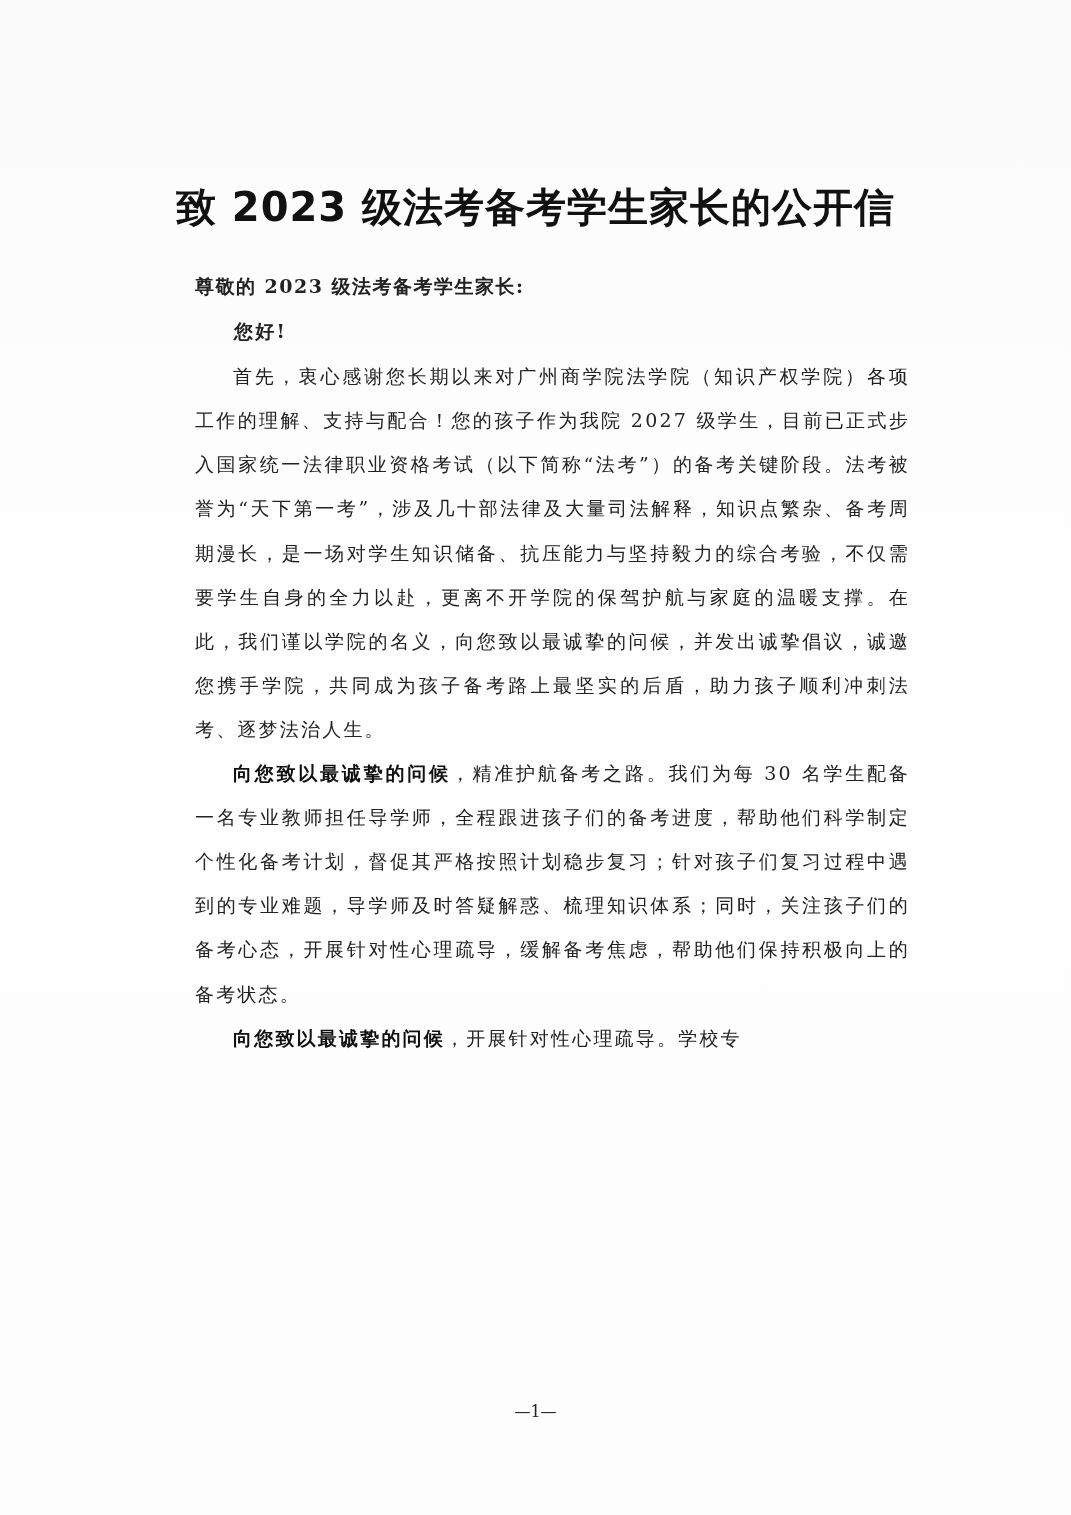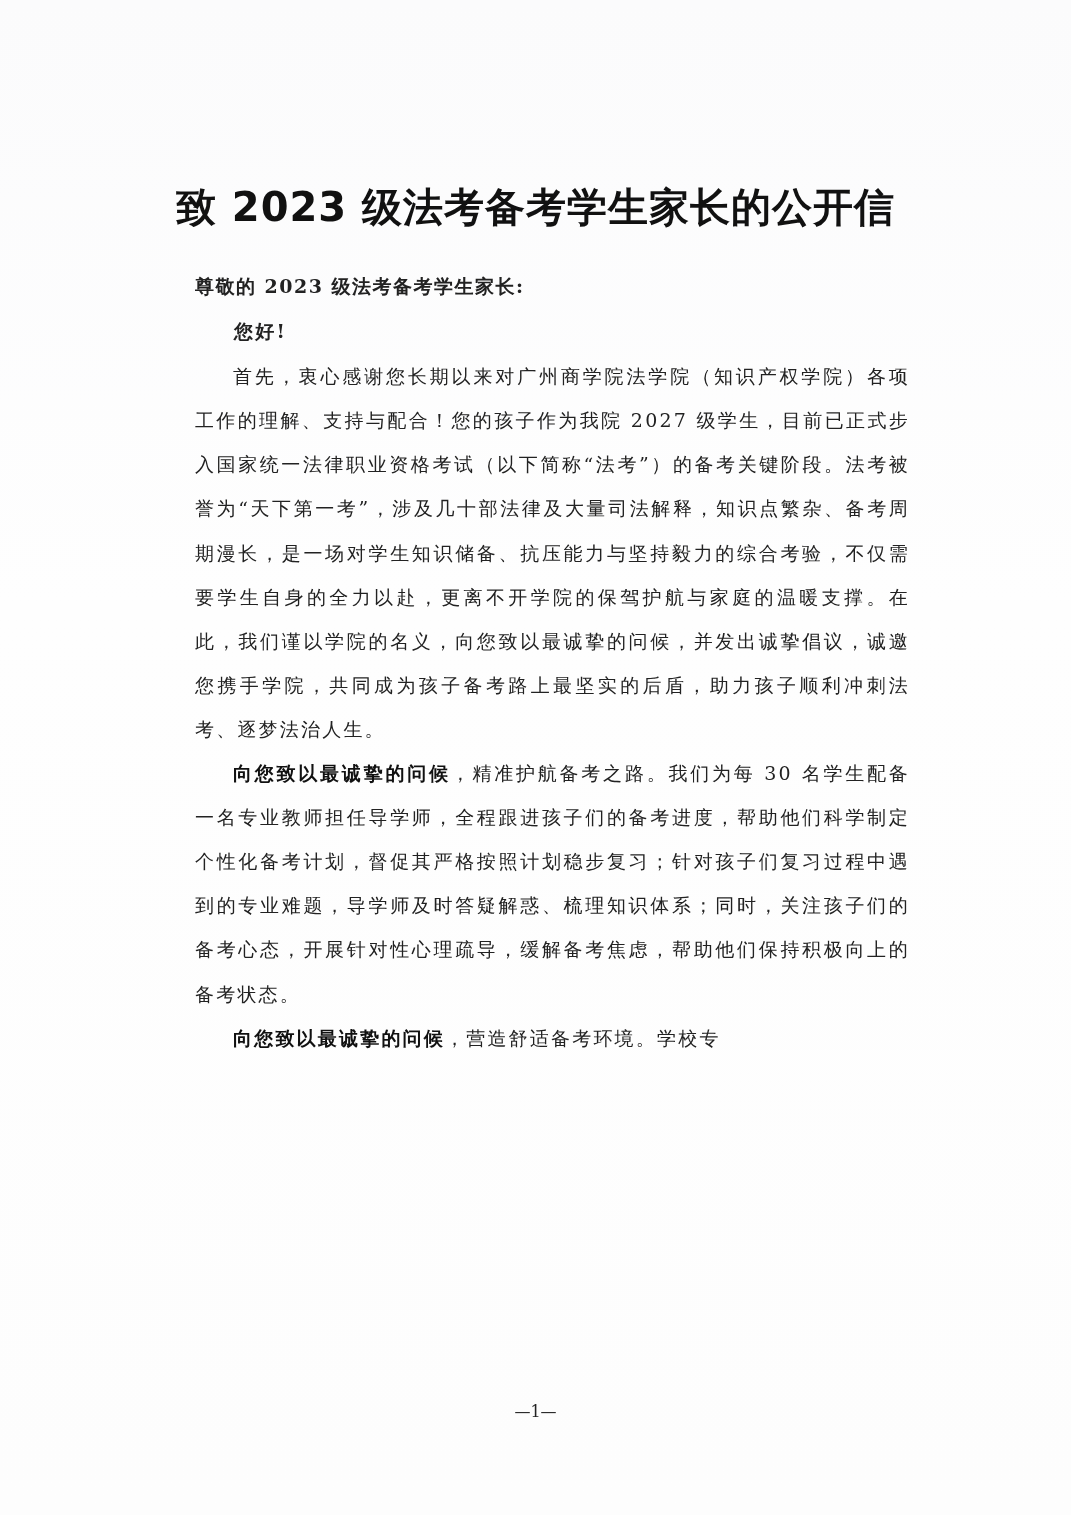--- a/index.html
+++ b/index.html
@@ -90,18 +90,18 @@
     <p class="para">
       <span>首先，衷心感谢您长期以来对广州商学院法学院（知识产权学院）各项工作的理解、支持与配合！您的孩子作为我院 2027 级学生，目前已正式步入国家统一法律职业资格考试（以下简称“法考”）的备考关键阶段。法考被誉为“天下第一考”，涉及几十部法律及大量司法解释，知识点繁杂、备考周期漫长，是一场对学生知识储备、抗压能力与坚持毅力的综合考验，不仅需要学生自身的全力以赴，更离不开学院的保驾护航与家庭的温暖支撑。在此，我们谨以学院的名义，向您致以最诚挚的问候，并发出诚挚倡议，诚邀您携手学院，共同成为孩子备考路上最坚实的后盾，助力孩子顺利冲刺法考、逐梦法治人生。</span>
     </p>
 
 
     <p class="para">
       <span class="lead">向您致以最诚挚的问候</span><span>，精准护航备考之路。我们为每 30 名学生配备一名专业教师担任导学师，全程跟进孩子们的备考进度，帮助他们科学制定个性化备考计划，督促其严格按照计划稳步复习；针对孩子们复习过程中遇到的专业难题，导学师及时答疑解惑、梳理知识体系；同时，关注孩子们的备考心态，开展针对性心理疏导，缓解备考焦虑，帮助他们保持积极向上的备考状态。</span>
     </p>
 
     <p class="para">
-      <span class="lead">向您致以最诚挚的问候</span><span>，营造舒适备考环境。学校专</span>
+      <span class="lead">向您致以最诚挚的问候</span><span>，开展针对性心理疏导。学校专</span>
     </p>
   </div>
 
   <div class="page-number">—1—</div>
 </div>
 
 </body></html>

